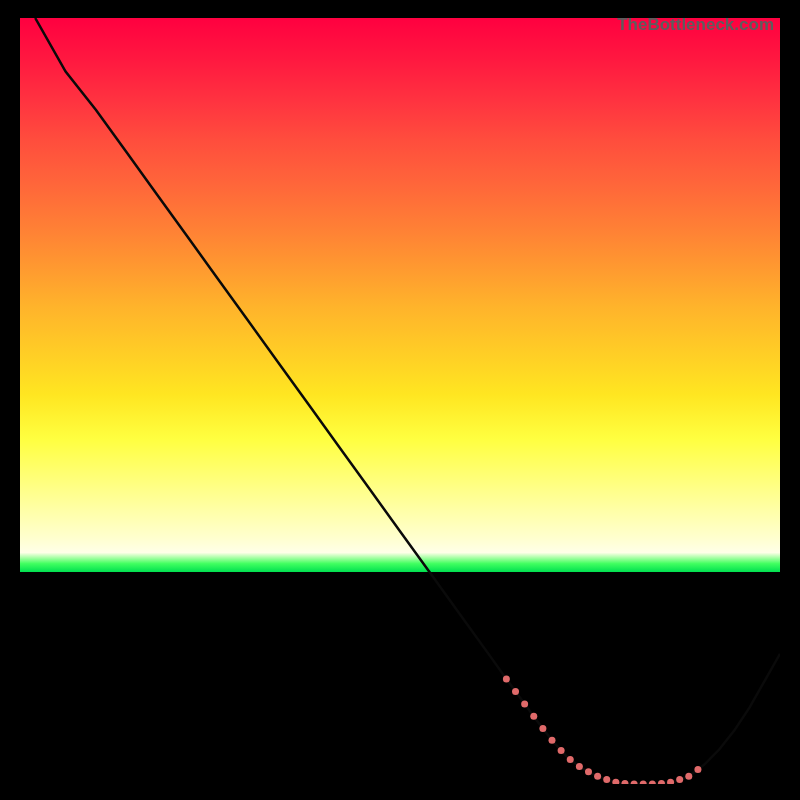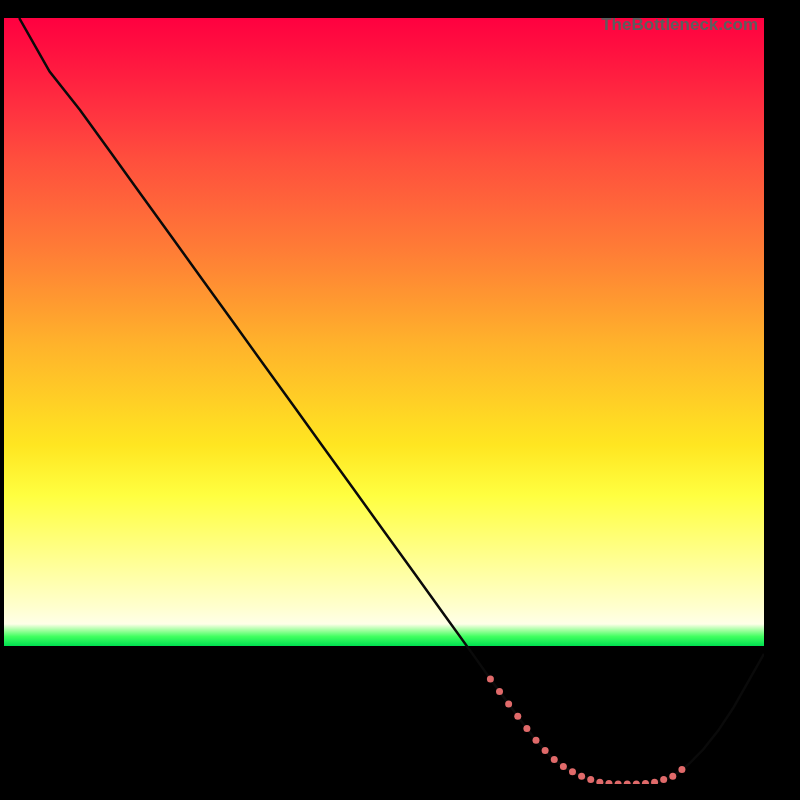--- a/index.html
+++ b/index.html
@@ -1,16 +1,16 @@
 <!DOCTYPE html>
 <html><head>
 <meta charset="utf-8">
 <style>
 body{margin:0;padding:0;width:800px;height:800px;background:#000;overflow:hidden;position:relative;font-family:Arial,sans-serif}
-.frame{position:absolute;left:4px;top:18px;width:760px;height:628px;background:#000}
+.frame{position:absolute;left:20px;top:18px;width:760px;height:554px;background:#000}
 .gradient{position:absolute;left:0;top:0;width:100%;height:100%;
 background:linear-gradient(to bottom,
 #ff0040 0%,
 #ff1a40 8%,
 #ff3340 15%,
 #ff4d3d 22%,
 #ff663a 30%,
 #ff8035 38%,
 #ff9930 45%,
 #ffb32b 52%,

